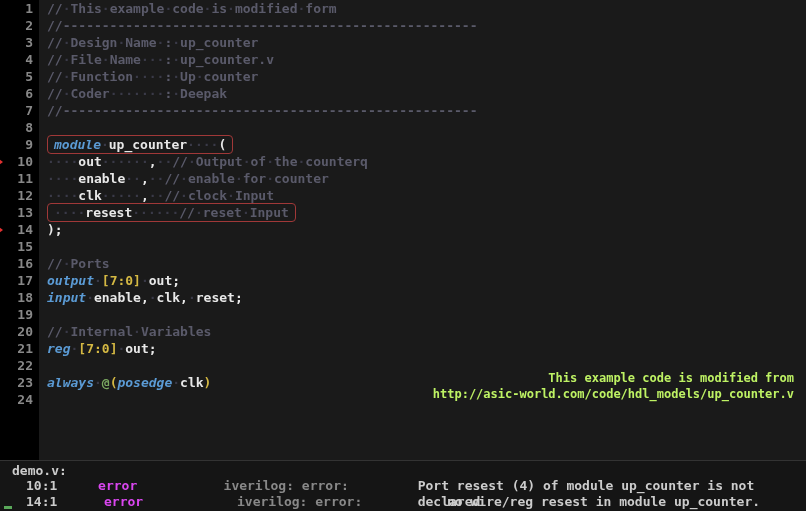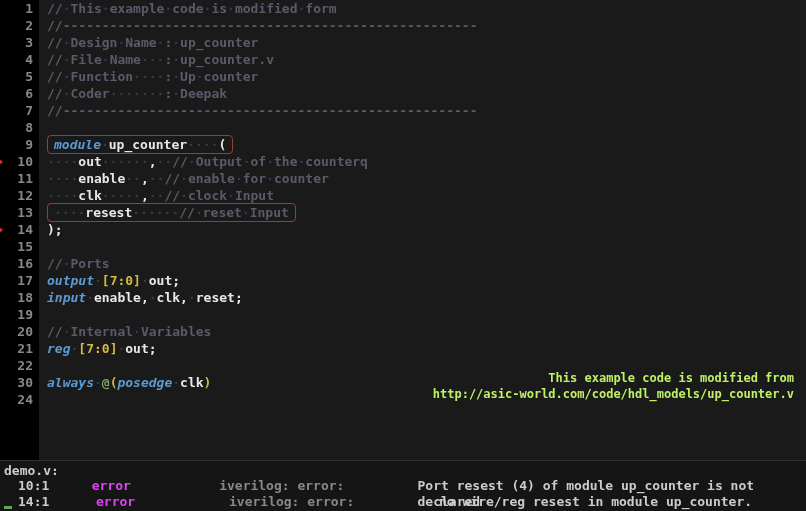--- a/index.html
+++ b/index.html
@@ -74,21 +74,21 @@
   top: 370px;
   text-align: right;
   color: #bef264;
   font-weight: bold;
   font-size: 12px;
   line-height: 16px;
 }
 .panel {
   background: #151515;
   height: 51px;
-  padding: 2px 4px;
+  padding: 2px 12px;
   font-weight: bold;
   border-top: 1px solid #333;
 }
 .panel-header { color: #ccc; }
 .panel-row {
   display: flex;
   height: 16px;
   line-height: 16px;
 }
 .col-loc { width: 92px; color: #ccc; padding-left: 14px; }
@@ -124,21 +124,21 @@
       <div class="gutter-line">13</div>
       <div class="gutter-line err">14</div>
       <div class="gutter-line">15</div>
       <div class="gutter-line">16</div>
       <div class="gutter-line">17</div>
       <div class="gutter-line">18</div>
       <div class="gutter-line">19</div>
       <div class="gutter-line">20</div>
       <div class="gutter-line">21</div>
       <div class="gutter-line">22</div>
-      <div class="gutter-line">30</div>
+      <div class="gutter-line">23</div>
       <div class="gutter-line">24</div>
     </div>
   <div class="code" id="code">
     <div class="line"><span class="cm">//</span><span class="ws">·</span><span class="cm">This</span><span class="ws">·</span><span class="cm">example</span><span class="ws">·</span><span class="cm">code</span><span class="ws">·</span><span class="cm">is</span><span class="ws">·</span><span class="cm">modified</span><span class="ws">·</span><span class="cm">form</span></div>
       <div class="line"><span class="cm">//-----------------------------------------------------</span></div>
       <div class="line"><span class="cm">//</span><span class="ws">·</span><span class="cm">Design</span><span class="ws">·</span><span class="cm">Name</span><span class="ws">·</span><span class="cm">:</span><span class="ws">·</span><span class="cm">up_counter</span></div>
       <div class="line"><span class="cm">//</span><span class="ws">·</span><span class="cm">File</span><span class="ws">·</span><span class="cm">Name</span><span class="ws">···</span><span class="cm">:</span><span class="ws">·</span><span class="cm">up_counter.v</span></div>
       <div class="line"><span class="cm">//</span><span class="ws">·</span><span class="cm">Function</span><span class="ws">····</span><span class="cm">:</span><span class="ws">·</span><span class="cm">Up</span><span class="ws">·</span><span class="cm">counter</span></div>
       <div class="line"><span class="cm">//</span><span class="ws">·</span><span class="cm">Coder</span><span class="ws">·······</span><span class="cm">:</span><span class="ws">·</span><span class="cm">Deepak</span></div>
       <div class="line"><span class="cm">//-----------------------------------------------------</span></div>

